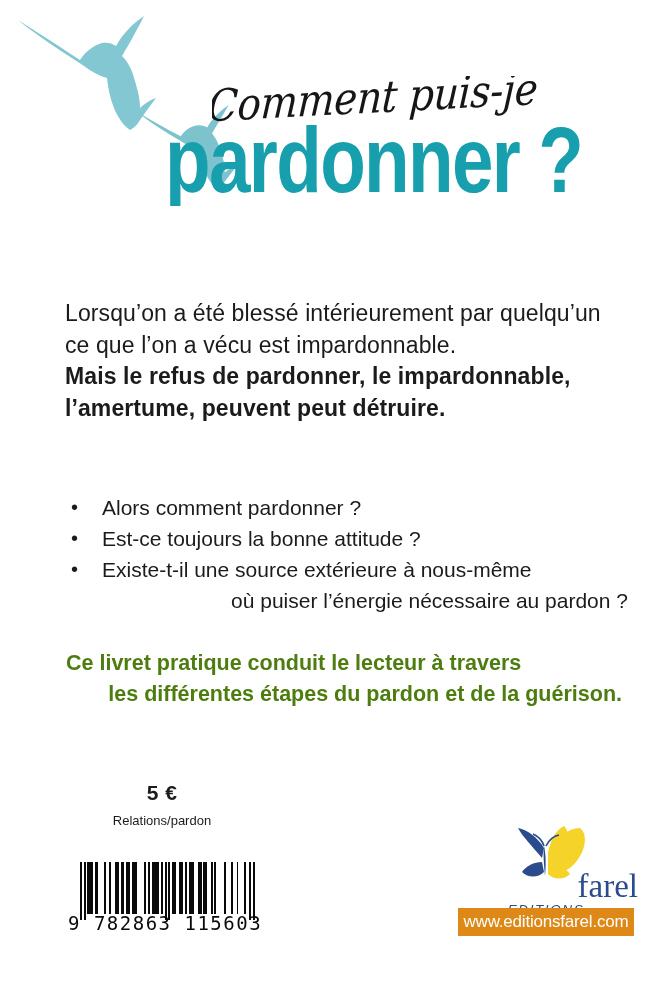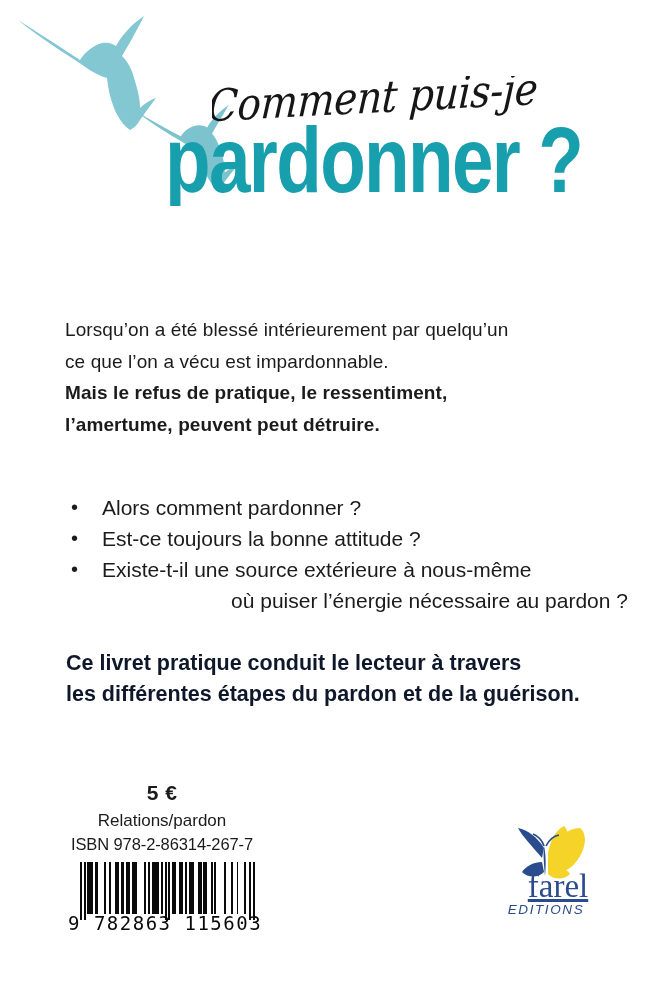--- a/index.html
+++ b/index.html
@@ -51,23 +51,23 @@
     left: 165px;
     top: 44px;
     width: 420px;
     height: 86px;
   }
 
   
   .body-copy {
     position: absolute;
     left: 65px;
-    top: 314px;
+    top: 298px;
     width: 558px;
-    font-size: 19px;
+    font-size: 23px;
     line-height: 31.5px;
     color: #1b1b1b;
     text-align: justify;
     letter-spacing: 0.1px;
   }
   .body-copy p { margin: 0; }
   .body-copy p.lead { text-align: justify; }
   .body-copy p.lead:last-of-type { text-align: left; }
   .body-copy p.strong {
     font-weight: bold;
@@ -104,43 +104,43 @@
 
   
   .conclusion {
     position: absolute;
     left: 66px;
     top: 648px;
     width: 556px;
     font-size: 21.5px;
     line-height: 31px;
     font-weight: bold;
-    color: #0f172a;
+    color: #4d7c0f;
     text-align: justify;
   }
   .conclusion p { margin: 0; }
-  .conclusion p.last { text-align: left; }
+  .conclusion p.last { text-align: right; }
 
   
   .price-block {
     position: absolute;
     left: 62px;
     top: 780px;
     width: 200px;
     text-align: center;
     color: #1b1b1b;
   }
   .price {
     font-size: 21px;
     font-weight: bold;
     letter-spacing: 0.5px;
     line-height: 25px;
   }
   .category {
-    font-size: 17px;
+    font-size: 13px;
     line-height: 24px;
     margin-top: 4px;
   }
   .isbn {
     font-size: 16.5px;
     line-height: 22px;
     letter-spacing: -0.1px;
   }
 
   
@@ -186,30 +186,29 @@
   }
   .logo-mark {
     position: absolute;
     left: 40px;
     top: 0px;
     width: 96px;
     height: 62px;
   }
   .logo-word {
     position: absolute;
-    left: 12px;
+    left: 4px;
     top: 44px;
     width: 176px;
-    text-align: center;
+    text-align: right;
     font-family: "Liberation Serif", serif;
     font-size: 33px;
     color: #2B4C8C;
     letter-spacing: 0px;
     font-style: normal;
-    text-decoration: underline;
   }
   .logo-sub {
     position: absolute;
     left: 0;
     top: 78px;
     width: 176px;
     text-align: center;
     font-family: "Liberation Sans", sans-serif;
     font-style: italic;
     font-size: 13.5px;
@@ -265,21 +264,21 @@
     </svg>
 
     <svg class="title-main" viewBox="0 0 420 86" xmlns="http://www.w3.org/2000/svg">
       <text x="0" y="72" font-family="Liberation Sans, sans-serif" font-size="92" font-weight="bold" fill="#189FAE" letter-spacing="-2" transform="scale(0.78,1)" style="transform-origin:0 0;" textLength="535" lengthAdjust="spacingAndGlyphs">pardonner ?</text>
     </svg>
   </div>
 
   <div class="body-copy">
     <p class="lead">Lorsqu’on a été blessé intérieurement par quelqu’un</p>
     <p class="lead">ce que l’on a vécu est impardonnable.</p>
-    <p class="strong">Mais le refus de pratique, le ressentiment,</p>
+    <p class="strong">Mais le refus de pardonner, le impardonnable,</p>
     <p class="strong last">l’amertume,  peuvent peut détruire.</p>
   </div>
 
   <div class="bullets">
     <div class="bullet-row">
       <span class="bullet-dot">•</span>
       <span class="bullet-text">Alors comment pardonner ?</span>
     </div>
     <div class="bullet-row">
       <span class="bullet-dot">•</span>
@@ -295,21 +294,20 @@
   </div>
 
   <div class="conclusion">
     <p>Ce livret pratique conduit le lecteur à travers</p>
     <p class="last">les différentes étapes du pardon et de la guérison.</p>
   </div>
 
   <div class="price-block">
     <div class="price">5 €</div>
     <div class="category">Relations/pardon</div>
-    <div class="isbn">ISBN 978-2-86314-267-7</div>
   </div>
 
   <div class="barcode">
     <div class="barcode-bars" id="barcode-bars">
         <i class="guard" style="left:0.00px;width:1.84px;"></i>
         <i class="guard" style="left:3.68px;width:1.84px;"></i>
         <i class="" style="left:7.37px;width:5.53px;"></i>
         <i class="" style="left:14.74px;width:3.68px;"></i>
         <i class="" style="left:23.95px;width:1.84px;"></i>
         <i class="" style="left:29.47px;width:1.84px;"></i>
@@ -354,15 +352,18 @@
 
       <path d="M44 38 C36 38 28 42 24 48 C30 54 40 54 46 48 Z" fill="#2B4C8C"></path>
 
       <path d="M46 22 C48 30 48 42 47 52 C46 42 45 30 46 22 Z" fill="#2B4C8C"></path>
 
       <path d="M46 22 C44 16 40 12 35 10" stroke="#2B4C8C" stroke-width="1.6" fill="none"></path>
       <path d="M48 22 C51 16 56 12 61 11" stroke="#2B4C8C" stroke-width="1.6" fill="none"></path>
     </svg>
     <div class="logo-word">farel</div>
     <div class="logo-sub">EDITIONS</div>
+    <div class="url-band">
+      <span>www.editionsfarel.com</span>
+    </div>
   </div>
 
 </div>
 
 </body></html>

